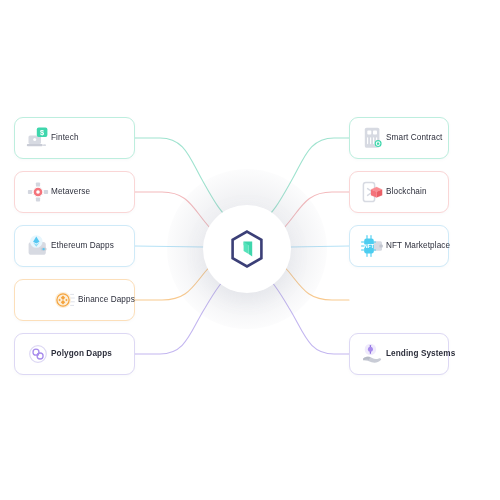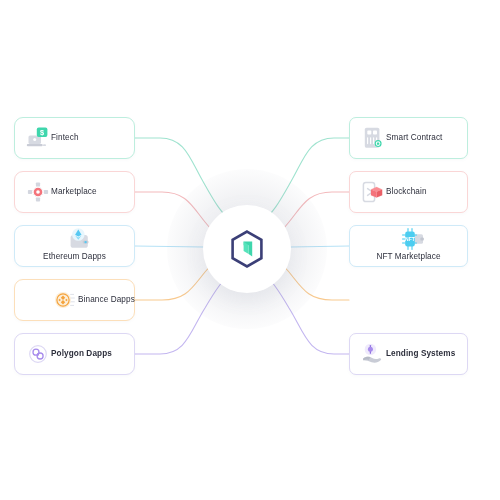--- a/index.html
+++ b/index.html
@@ -74,41 +74,41 @@
     height: 42px;
     box-sizing: border-box;
     display: flex;
     align-items: center;
     background: #ffffff;
     border: 1px solid #e5e7ef;
     border-radius: 9px;
     box-shadow: 0 1px 3px rgba(120,128,150,0.05);
   }
   .card.left  { left: 14px;  width: 121px; }
-  .card.right { left: 349px; width: 119px; border-radius: 7px; }
+  .card.right { left: 349px; width: 100px; }
 
   .card .card-icon {
     width: 26px;
     height: 26px;
     margin-left: 10px;
     flex: 0 0 26px;
     display: block;
   }
   .card .card-label {
     font-size: 8.2px;
     letter-spacing: 0.1px;
     color: #2d2f3c;
     white-space: nowrap;
     line-height: 1.1;
   }
 
   
   .tint-teal   { border-color: #bdeede; }
   .tint-red    { border-color: #fad6d6; }
-  .tint-blue   { border-color: #cfeaf8; flex-direction: column; }
+  .tint-blue   { border-color: #cfeaf8; }
   .tint-orange { border-color: #fcdfba; padding-left: 27px; }
   .tint-purple { border-color: #ddd8f4; font-weight: bold; }
 </style>
 </head>
 <body>
 
 <div id="stage">
 
   <svg id="connectors" viewBox="0 0 500 500" fill="none">
 
@@ -154,21 +154,21 @@
   <div class="card left tint-red" style="top:171px">
     <svg class="card-icon" viewBox="0 0 26 26" fill="none">
       <path d="M13 6.2 L19.6 13 L13 19.8 L6.4 13 Z" stroke="#e3e5ec" stroke-width="0.9" stroke-dasharray="1.6 1.4"></path>
       <rect x="10.9" y="3.4" width="4.2" height="4.2" rx="0.8" fill="#d3d6df"></rect>
       <rect x="10.9" y="18.4" width="4.2" height="4.2" rx="0.8" fill="#d3d6df"></rect>
       <rect x="2.9" y="10.9" width="4.2" height="4.2" rx="0.8" fill="#d3d6df"></rect>
       <rect x="18.9" y="10.9" width="4.2" height="4.2" rx="0.8" fill="#d3d6df"></rect>
       <circle cx="13" cy="13" r="4.3" fill="#f4737b"></circle>
       <circle cx="13" cy="13" r="1.8" fill="#ffffff"></circle>
     </svg>
-    <span class="card-label">Marketplace</span>
+    <span class="card-label">Metaverse</span>
   </div>
 
   <div class="card left tint-blue" style="top:225px">
     <svg class="card-icon" viewBox="0 0 26 26" fill="none">
       <path d="M3.6 11.4 C3.6 10 4.7 9 6 9 H18.4 C19.8 9 20.8 10 20.8 11.4 V19.4
                C20.8 20.8 19.8 21.8 18.4 21.8 H6 C4.7 21.8 3.6 20.8 3.6 19.4 Z" fill="#d7dae2"></path>
       <rect x="15.6" y="14.4" width="6" height="3.4" rx="1.7" fill="#c9ccd6"></rect>
       <circle cx="18.6" cy="16.1" r="1.2" fill="#56c8f2"></circle>
       <circle cx="11.3" cy="8.5" r="6.3" fill="#e7f6fd"></circle>
       <path d="M11.3 3.6 L14.5 8.7 L11.3 10.6 L8.1 8.7 Z" fill="#56c8f2"></path>

